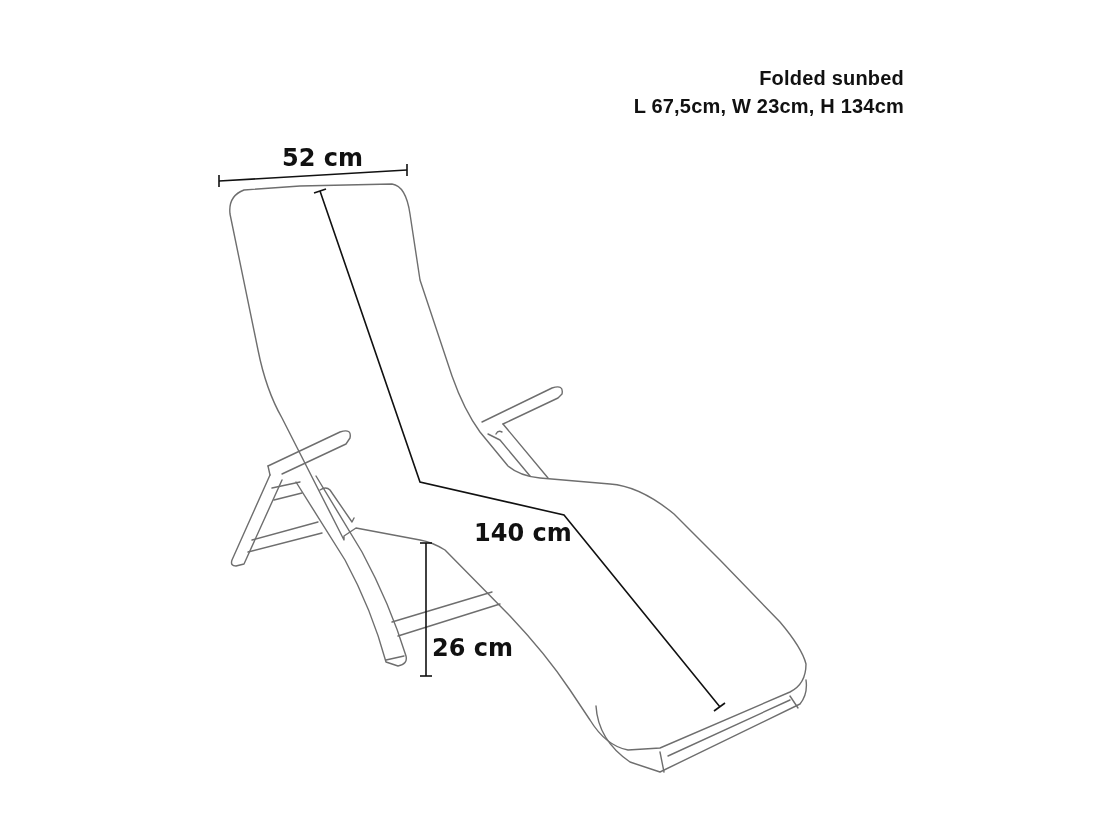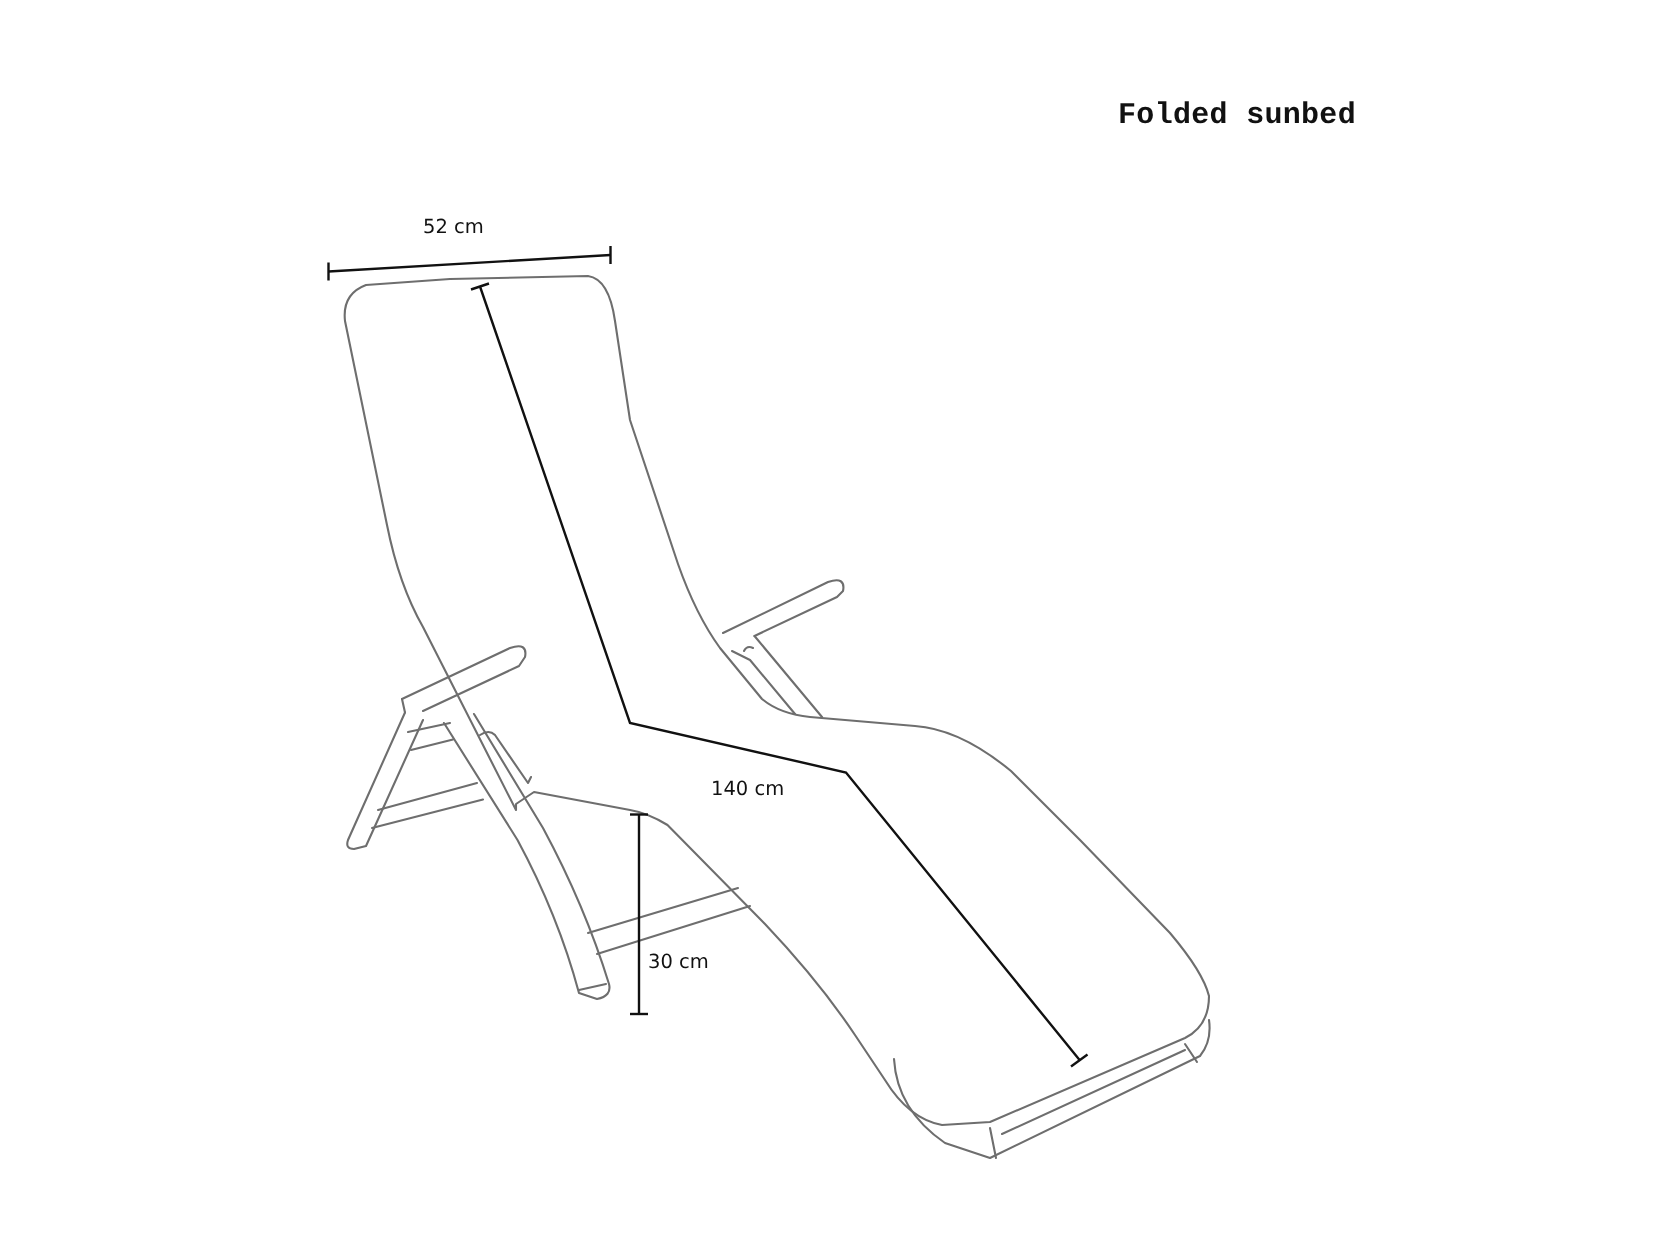--- a/index.html
+++ b/index.html
@@ -18,33 +18,33 @@
       position: absolute;
       left: 0; top: 0;
       width: 1120px;
       height: 840px;
     }
     .title-block {
       position: absolute;
       right: 216px;
       top: 64px;
       text-align: right;
-      font-family: Liberation Mono, monospace;
+      font-family: Liberation Sans, sans-serif;
       font-weight: bold;
       color: #111111;
       font-size: 20px;
       line-height: 28px;
       letter-spacing: 0.2px;
     }
     .dim-label {
       position: absolute;
       font-family: "DejaVu Sans", sans-serif;
-      font-weight: normal;
+      font-weight: bold;
       color: #111111;
-      font-size: 13px;
+      font-size: 24px;
       white-space: nowrap;
     }
     .outline { fill: none; stroke: #6e6e6e; stroke-width: 1.4; stroke-linejoin: round; stroke-linecap: round; }
     .dim { fill: none; stroke: #111111; stroke-width: 1.6; stroke-linecap: butt; }
   </style>
 </head>
 <body>
 
 <div class="canvas">
   <svg width="1120" height="840" viewBox="0 0 1120 840" xmlns="http://www.w3.org/2000/svg">
@@ -127,18 +127,19 @@
 
     <g>
       <line class="dim" x1="426" y1="543" x2="426" y2="676"></line>
       <line class="dim" x1="420" y1="543" x2="432" y2="543"></line>
       <line class="dim" x1="420" y1="676" x2="432" y2="676"></line>
     </g>
   </svg>
 
   <div class="title-block">
     <div>Folded sunbed</div>
+    <div>L 67,5cm, W 23cm, H 134cm</div>
   </div>
 
   <div class="dim-label" style="left:282px; top:144px;">52 cm</div>
   <div class="dim-label" style="left:474px; top:519px;">140 cm</div>
-  <div class="dim-label" style="left:432px; top:634px;">30 cm</div>
+  <div class="dim-label" style="left:432px; top:634px;">26 cm</div>
 </div>
 
 </body></html>

